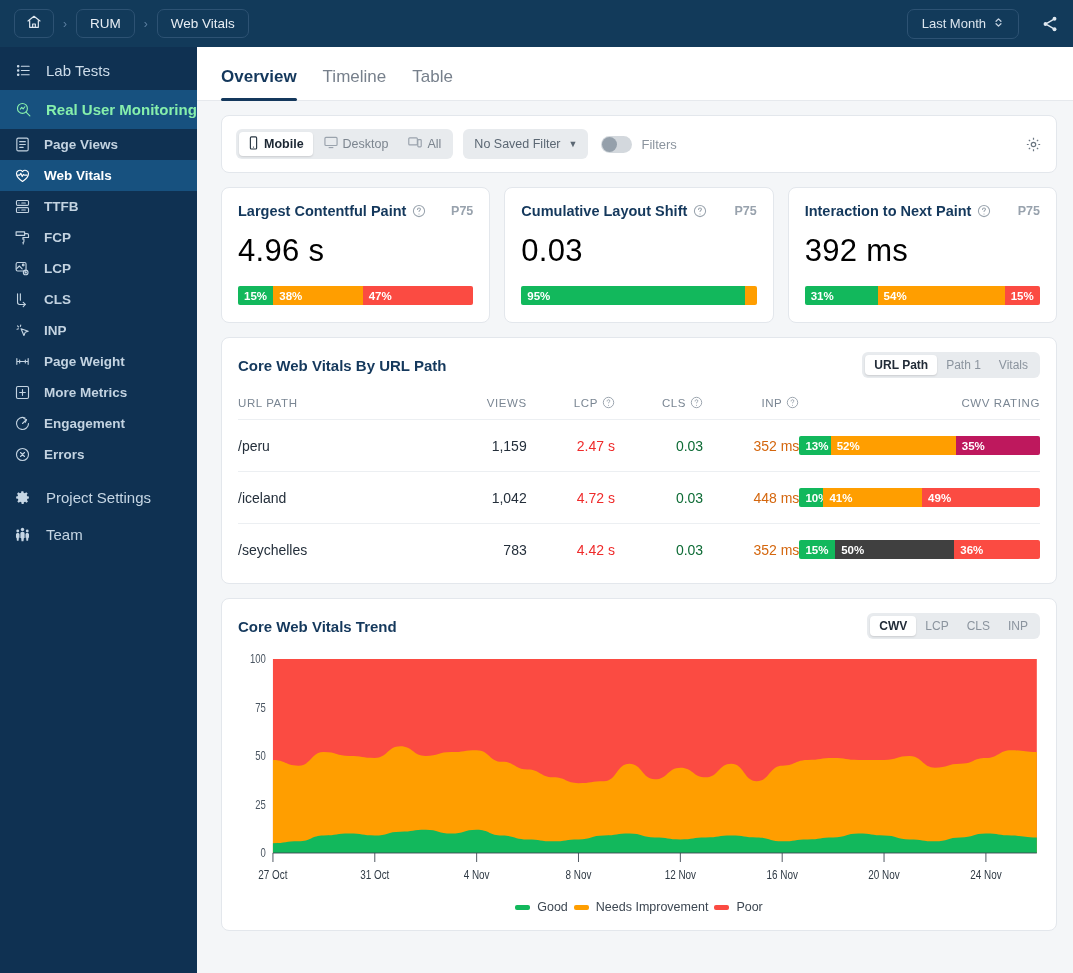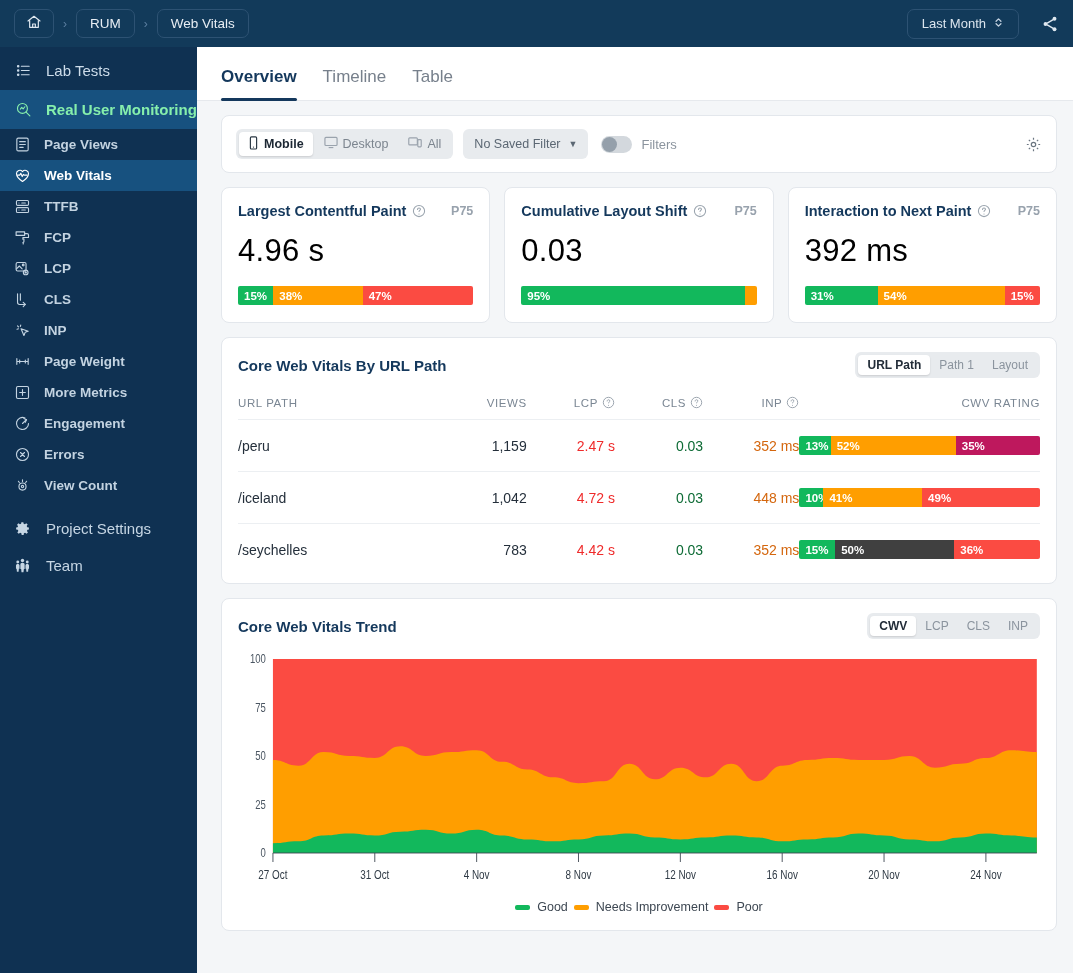--- a/index.html
+++ b/index.html
@@ -294,30 +294,20 @@
           </div>
           <div class="nav-item  sub">
             <span class="ico">
               <svg width="17" height="17" viewBox="0 0 24 24" fill="none" stroke="currentColor" stroke-width="1.6" stroke-linecap="round" stroke-linejoin="round">
                 <circle cx="12" cy="12" r="8.5"></circle>
                 <path d="M9.2 9.2l5.6 5.6M14.8 9.2l-5.6 5.6"></path>
               </svg>
             </span>
             <span>Errors</span>
           </div>
-          <div class="nav-item  sub">
-            <span class="ico">
-              <svg width="17" height="17" viewBox="0 0 24 24" fill="none" stroke="currentColor" stroke-width="1.6" stroke-linecap="round" stroke-linejoin="round">
-                <circle cx="12" cy="13.5" r="5"></circle>
-                <circle cx="12" cy="13.5" r="1.6"></circle>
-                <path d="M12 6.5V4M7.5 7.8 6.2 6M16.5 7.8 17.8 6"></path>
-              </svg>
-            </span>
-            <span>View Count</span>
-          </div>
         </div>
       <div class="nav-gap"></div>
       <div id="nav-footer">
           <div class="nav-item bigger">
             <span class="ico">
               <svg width="19" height="19" viewBox="0 0 24 24" fill="currentColor">
                 <path d="M12 8.4A3.6 3.6 0 1 0 12 15.6 3.6 3.6 0 0 0 12 8.4zm0 5.7a2.1 2.1 0 1 1 0-4.2 2.1 2.1 0 0 1 0 4.2z"></path>
                 <path d="M21 13.4v-2.8l-2.4-.4a6.9 6.9 0 0 0-.7-1.7l1.4-2-2-2-2 1.4a6.9 6.9 0 0 0-1.7-.7L13.2 3h-2.8l-.4 2.4a6.9 6.9 0 0 0-1.7.7l-2-1.4-2 2 1.4 2a6.9 6.9 0 0 0-.7 1.7L3 10.6v2.8l2.4.4c.15.6.4 1.16.7 1.7l-1.4 2 2 2 2-1.4c.54.3 1.1.55 1.7.7l.4 2.4h2.8l.4-2.4c.6-.15 1.16-.4 1.7-.7l2 1.4 2-2-1.4-2c.3-.54.55-1.1.7-1.7l2.4-.4z"></path>
               </svg>
             </span>
@@ -452,21 +442,21 @@
               </div>
           </div>
         </div>
 
         <div class="card tablecard">
           <div class="card-head">
             <span class="card-title">Core Web Vitals By URL Path</span>
             <div class="pill-group">
               <div class="pill active">URL Path</div>
               <div class="pill">Path 1</div>
-              <div class="pill">Layout</div>
+              <div class="pill">Vitals</div>
             </div>
           </div>
           <table>
             <colgroup>
                 <col style="width:24%">
                 <col style="width:12%">
                 <col style="width:11%">
                 <col style="width:11%">
                 <col style="width:12%">
                 <col style="width:30%">

